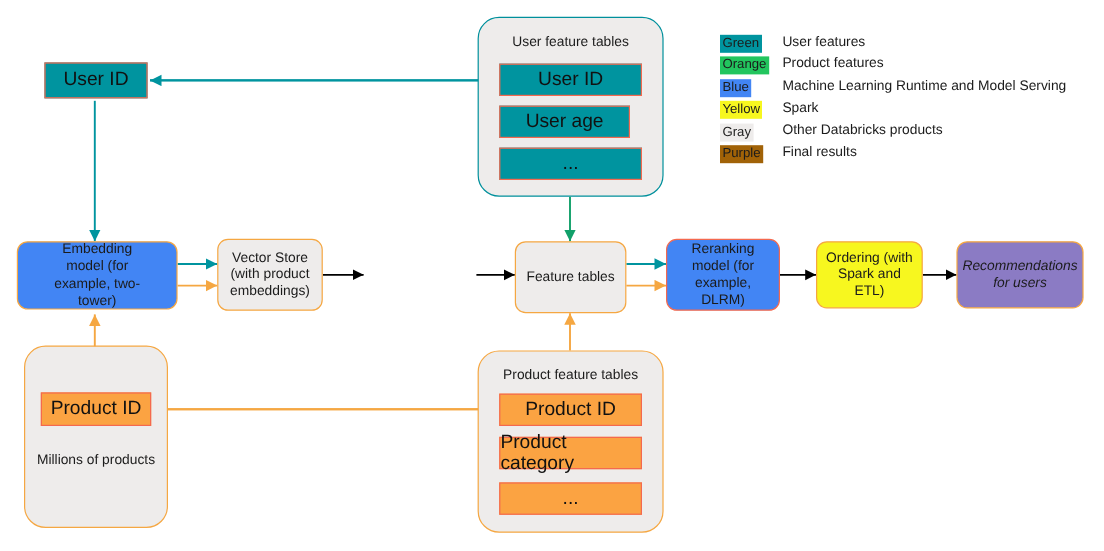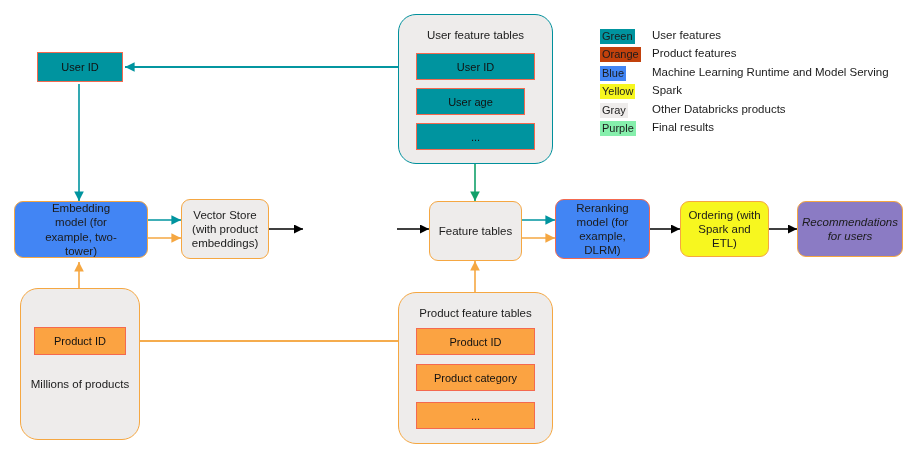--- a/index.html
+++ b/index.html
@@ -22,21 +22,21 @@
     background:#eeeceb;border:1.6px solid #f5a742;border-radius:18px;
   }
   .group.teal{border-color:#00909c;}
   .group-title{
     position:absolute;left:0;right:0;text-align:center;
     font-size:11.5px;color:#1b1b1b;
   }
   .cell{
     position:absolute;box-sizing:border-box;
     display:flex;align-items:center;justify-content:center;text-align:left;
-    border:1.6px solid #f4694f;font-size:11px;color:#111;
+    border:1.6px solid #f4694f;font-size:16px;color:#111;
   }
 
   .n-blue{background:#4285f4;border:1.6px solid #f5a742;}
   .n-blue-r{background:#4285f4;border:1.8px solid #f4694f;}
   .n-gray{background:#eeeceb;border:1.6px solid #f5a742;}
   .n-yellow{background:#f7f71f;border:1.6px solid #f5a742;}
   .n-purple{background:#8b7bc4;border:1.6px solid #f5a742;font-style:italic;}
   .n-teal-cell{background:#00949f;border:1.6px solid #f4694f;border-radius:0;}
   .n-orange-cell{background:#fba342;border:1.6px solid #f4694f;border-radius:0;}
 
@@ -45,25 +45,25 @@
   
   #legend{position:absolute;left:600px;top:26px;width:315px;}
   .legend-row{display:flex;align-items:center;height:17px;margin-bottom:1.5px;}
   .legend-key{
     font-size:11px;padding:0 2px;white-space:nowrap;
     display:inline-block;line-height:15px;
   }
   .legend-keywrap{width:52px;}
   .legend-desc{font-size:11.5px;color:#1b1b1b;margin-left:0;white-space:nowrap;}
   .k-green{background:#00949f;}
-  .k-orange{background:#c2410c;}
+  .k-orange{background:#22c55e;}
   .k-blue{background:#4285f4;}
   .k-yellow{background:#f7f71f;}
   .k-gray{background:#eeeceb;}
-  .k-purple{background:#86efac;}
+  .k-purple{background:#a16207;}
 </style>
 </head>
 <body>
 
 <div id="diagram">
 
   <svg class="wires" viewBox="0 0 920 459">
     <defs>
       <marker id="ah-teal" markerWidth="7" markerHeight="7" refX="6" refY="3" orient="auto">
         <path d="M0,0 L6,3 L0,6 z" fill="#00949f"></path>

